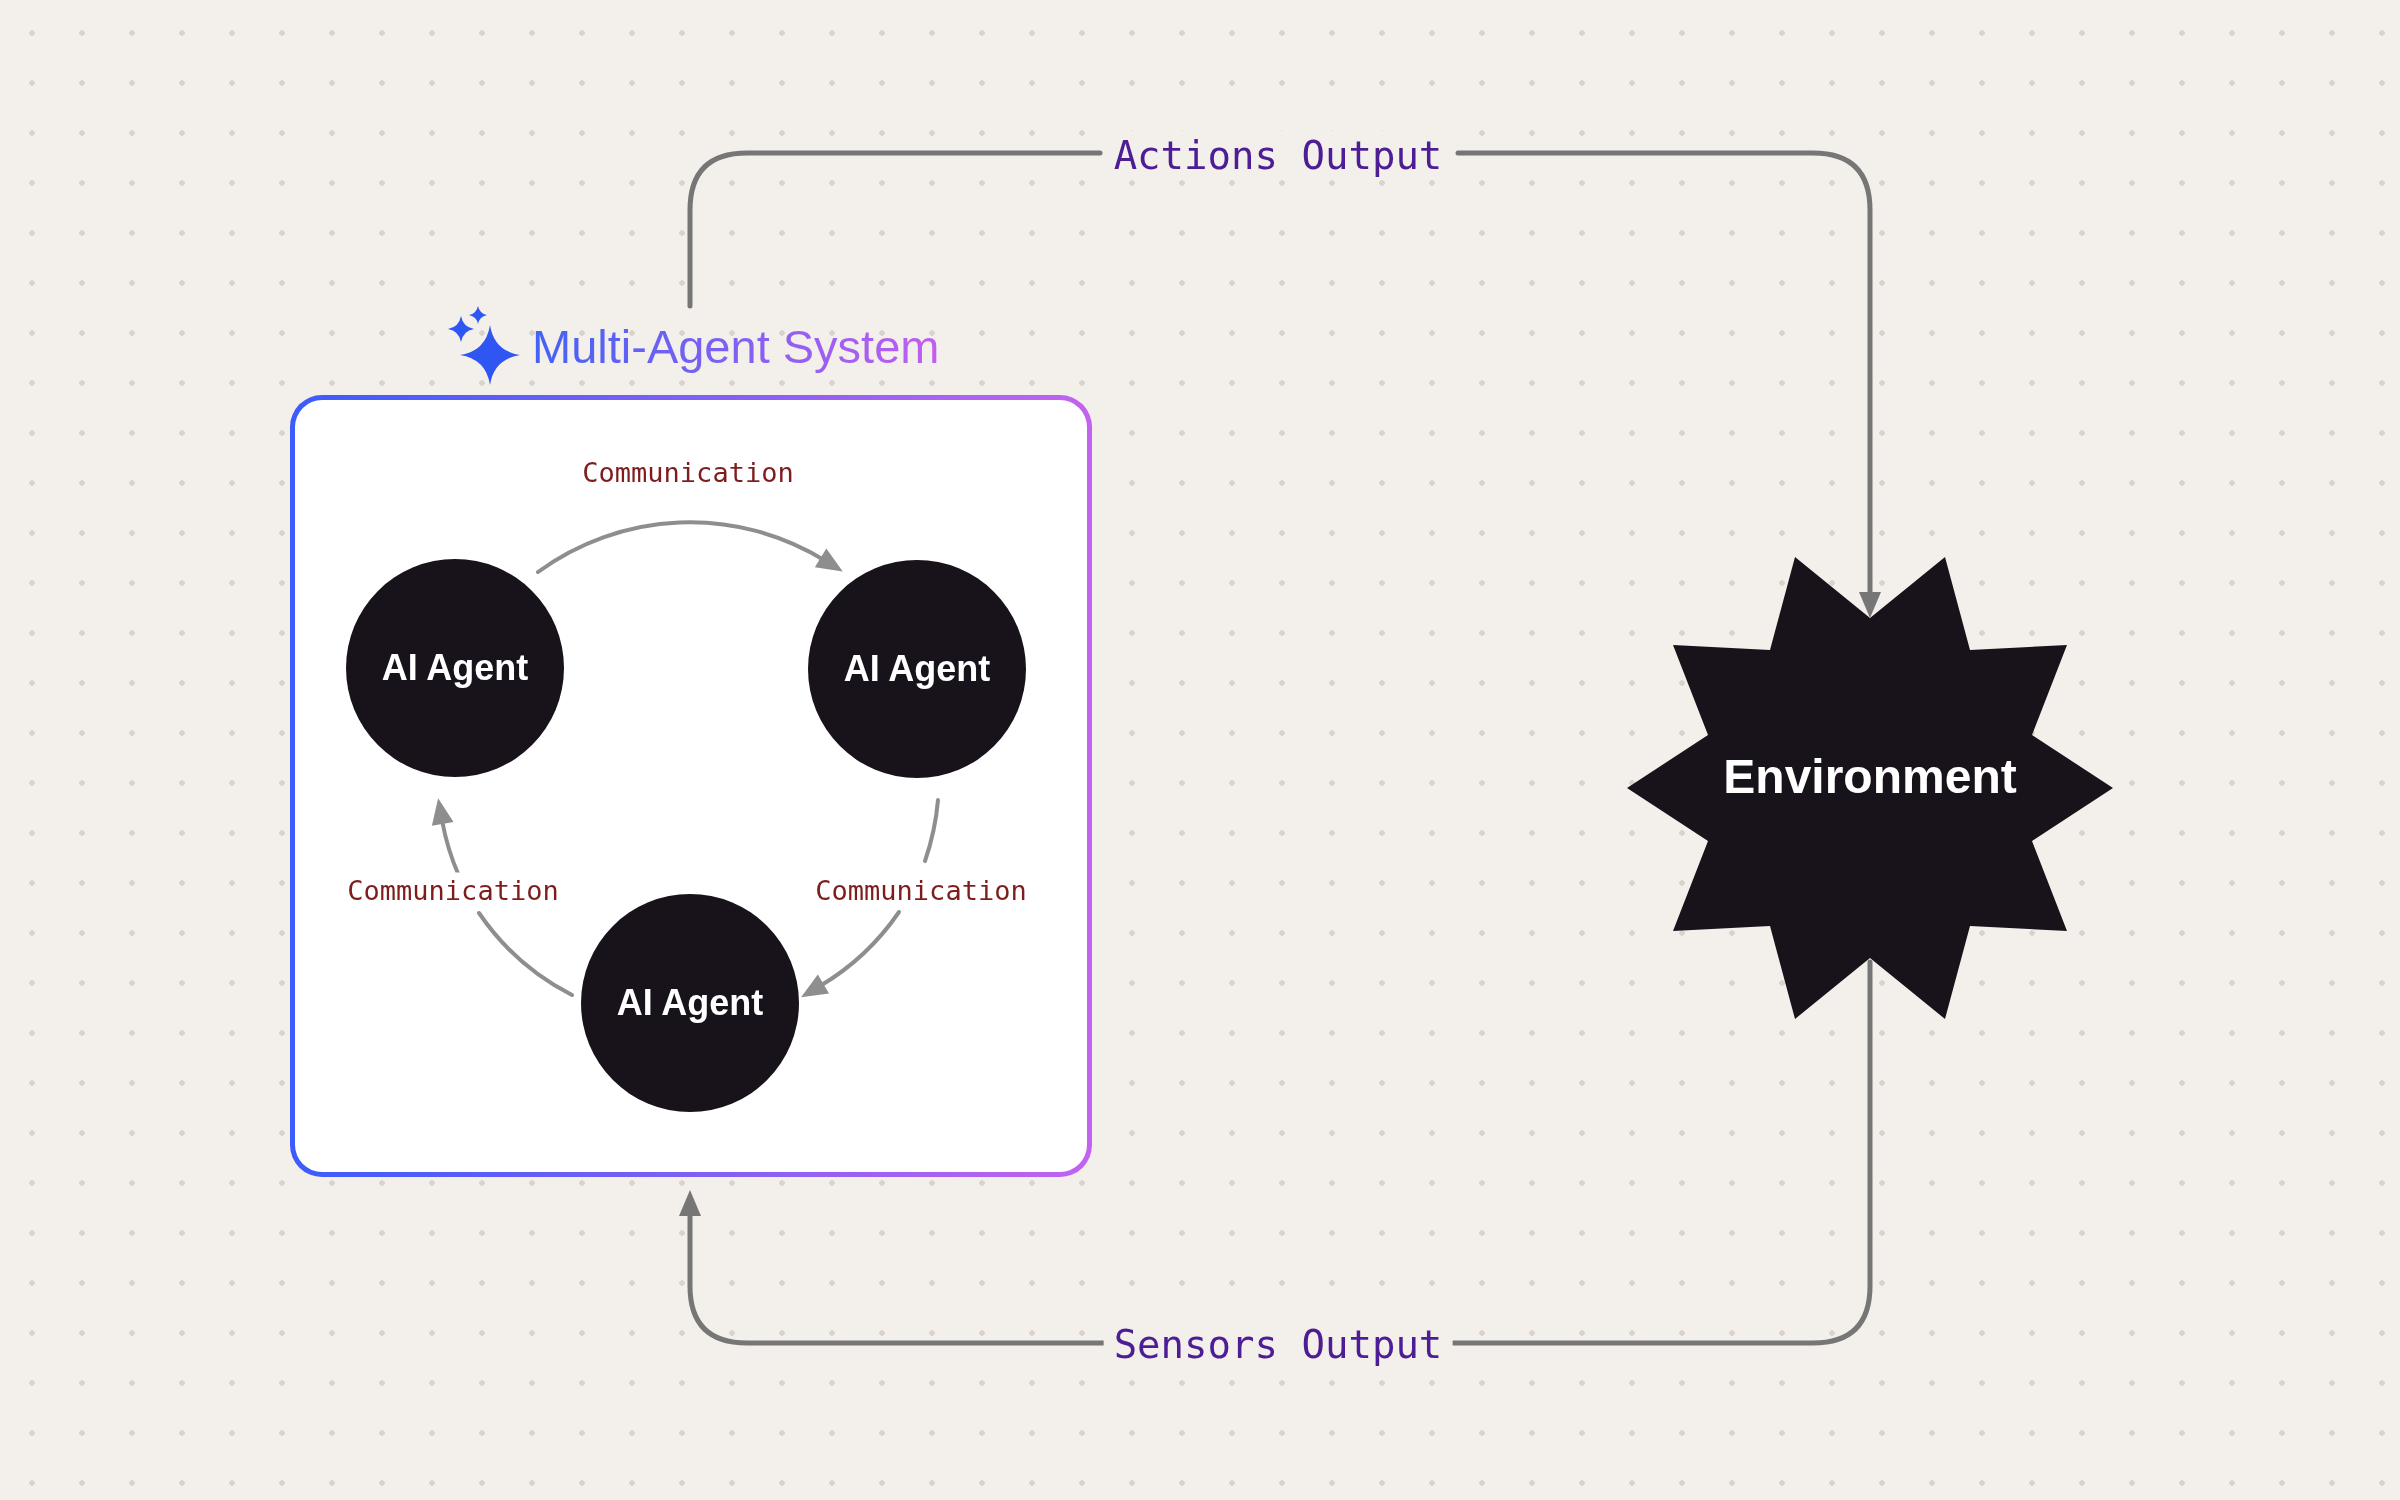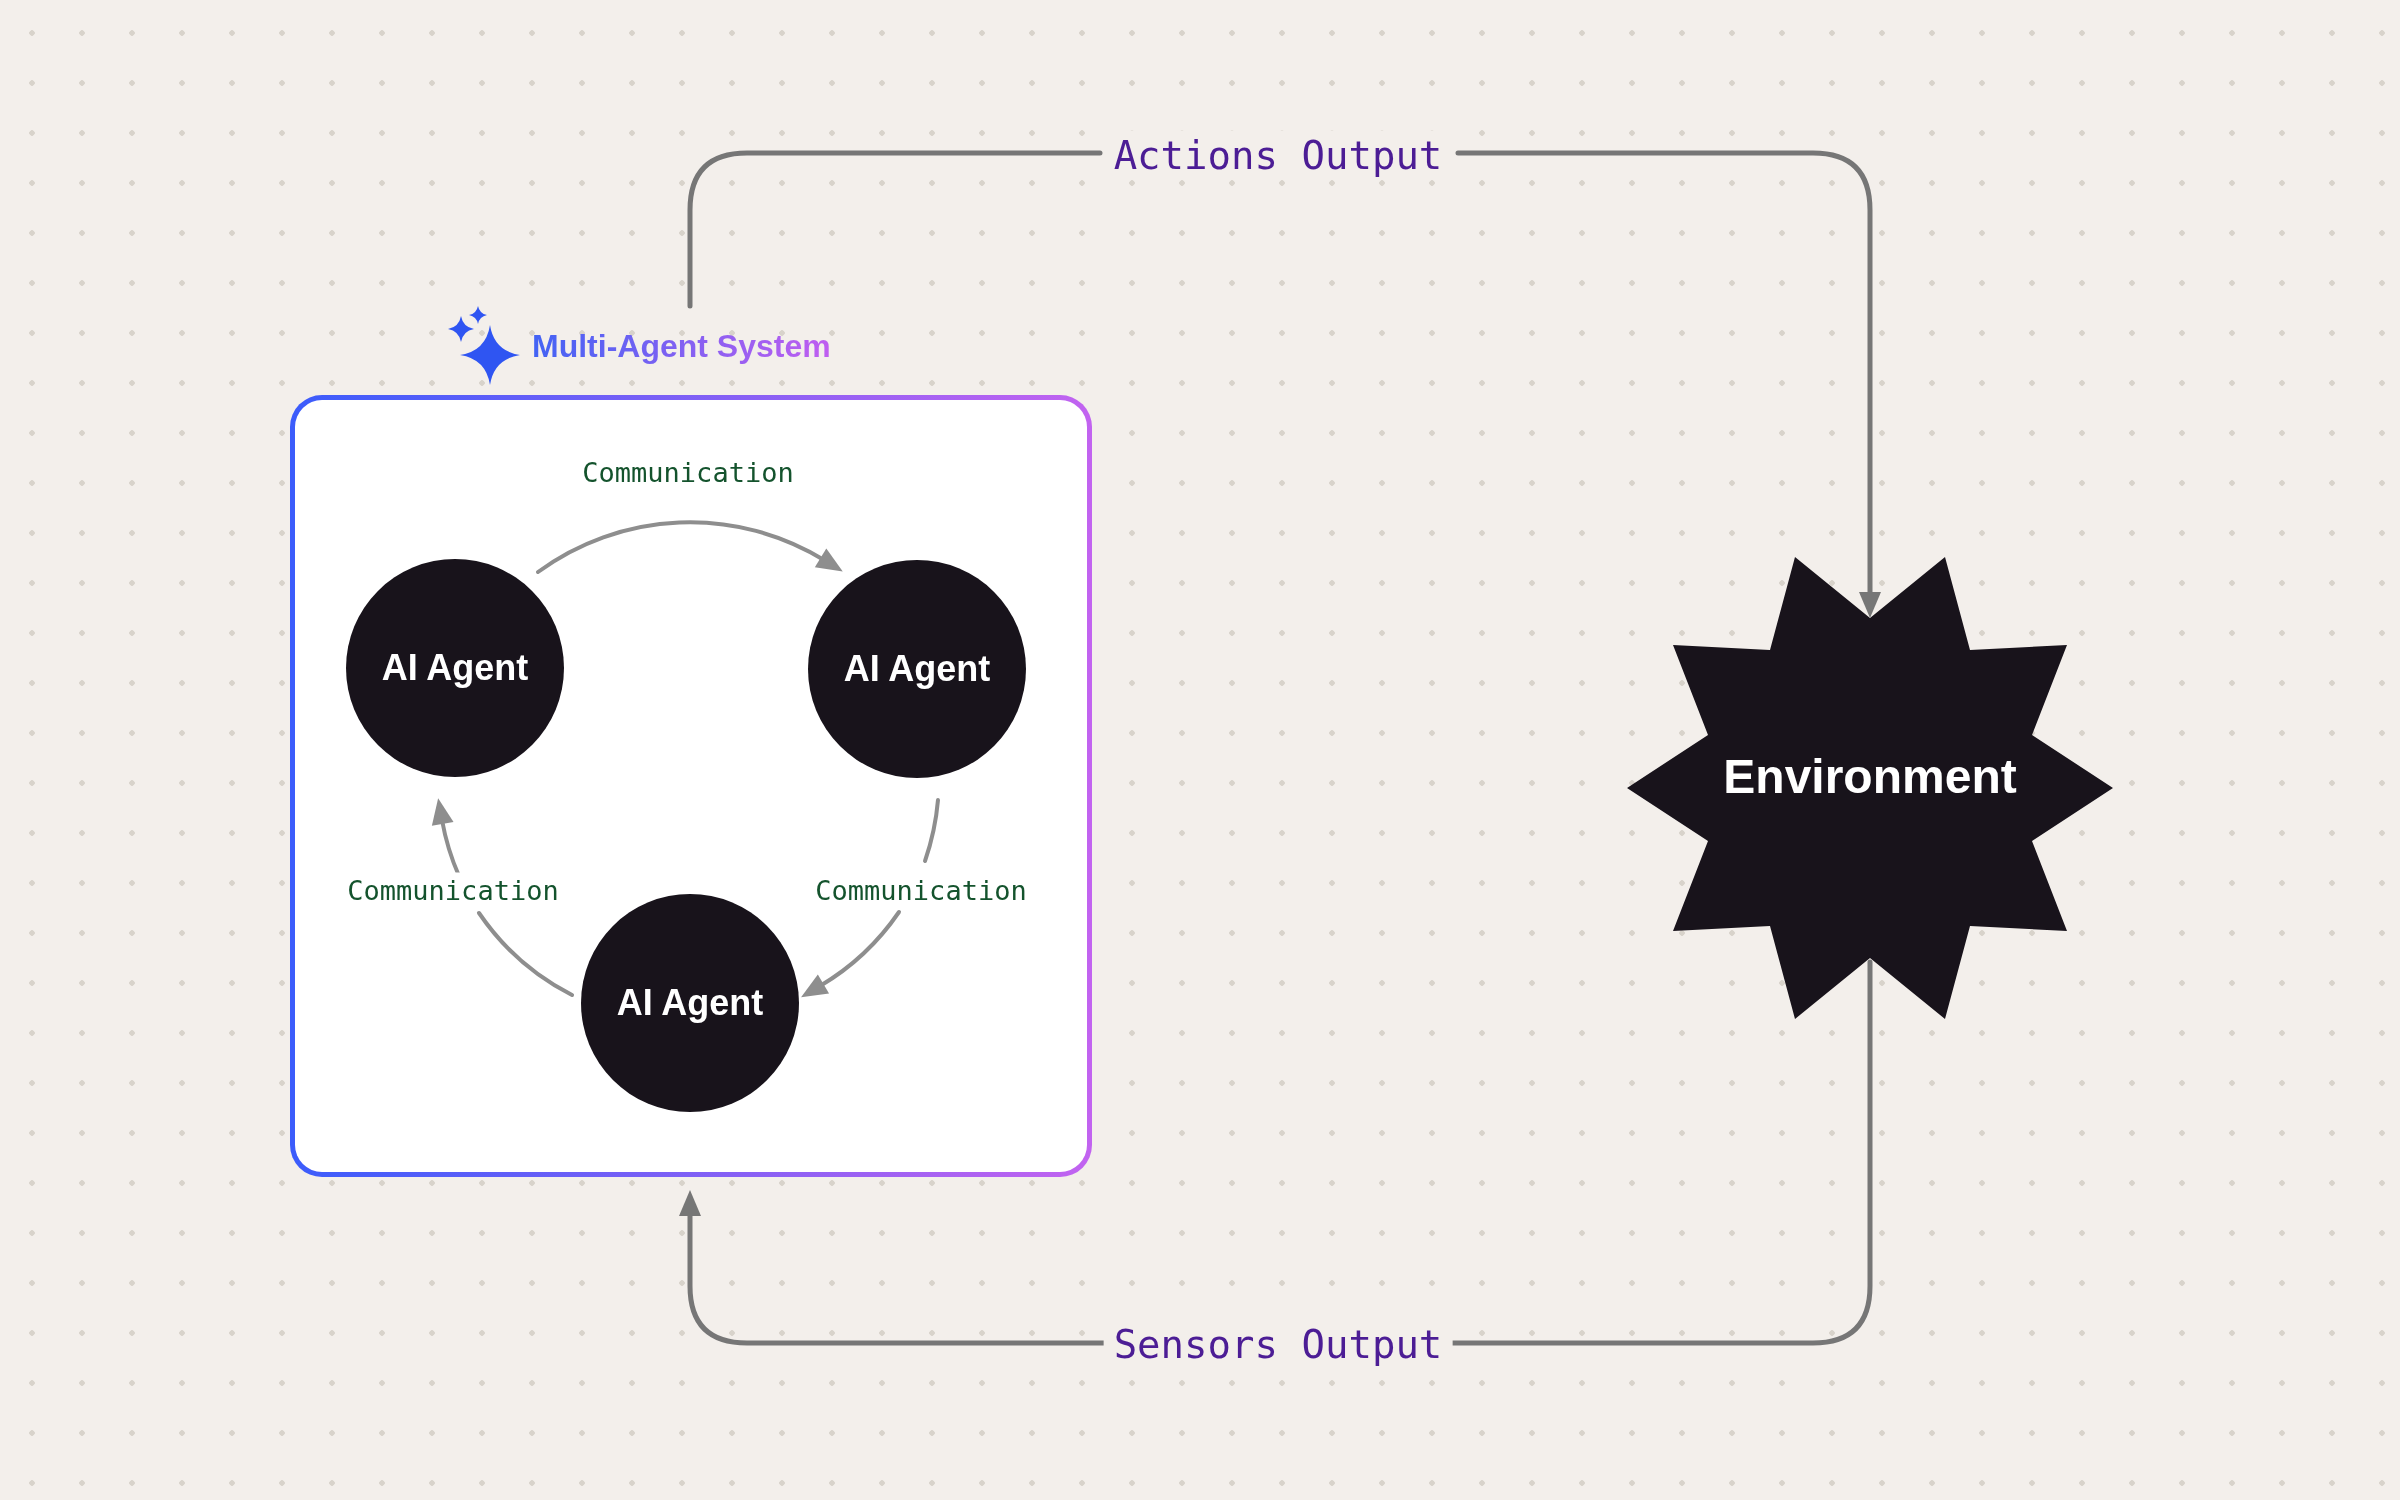--- a/index.html
+++ b/index.html
@@ -19,39 +19,39 @@
     border-radius:32px;
     background:linear-gradient(90deg,#3b5cfb,#c263f0);
     padding:5px;box-sizing:border-box;
   }
   .mas-box-inner{width:100%;height:100%;background:#ffffff;border-radius:27px;}
   .mas-title{
     position:absolute;left:446px;top:304px;height:84px;
     display:flex;align-items:center;gap:12px;
   }
   .mas-title-text{
-    font-size:32px;font-weight:bold;letter-spacing:0px;
+    font-size:47px;font-weight:normal;letter-spacing:0px;
     background:linear-gradient(90deg,#4263f4,#c05ef0);
     -webkit-background-clip:text;background-clip:text;
     color:transparent;-webkit-text-fill-color:transparent;
     white-space:nowrap;
   }
   .agent{
     position:absolute;width:218px;height:218px;border-radius:50%;
     background:#18131b;color:#ffffff;
     display:flex;align-items:center;justify-content:center;
     font-size:36px;font-weight:bold;white-space:nowrap;
   }
   .agent.left{left:346px;top:559px;}
   .agent.right{left:808px;top:560px;}
   .agent.bottom{left:581px;top:894px;}
   .comm-label{
     position:absolute;transform:translate(-50%,-50%);
     font-family:"DejaVu Sans Mono",monospace;
-    font-size:27px;color:#14532d;background:#ffffff;
+    font-size:27px;color:#7f1d1d;background:#ffffff;
     padding:2px 6px;white-space:nowrap;
   }
   .comm-top{left:688px;top:472px;}
   .comm-left{left:453px;top:890px;}
   .comm-right{left:921px;top:890px;}
   .flow-label{
     position:absolute;transform:translate(-50%,-50%);
     font-family:"DejaVu Sans Mono",monospace;
     font-size:39px;color:#4c1d95;background:#f3efeb;
     padding:2px 10px;white-space:nowrap;

